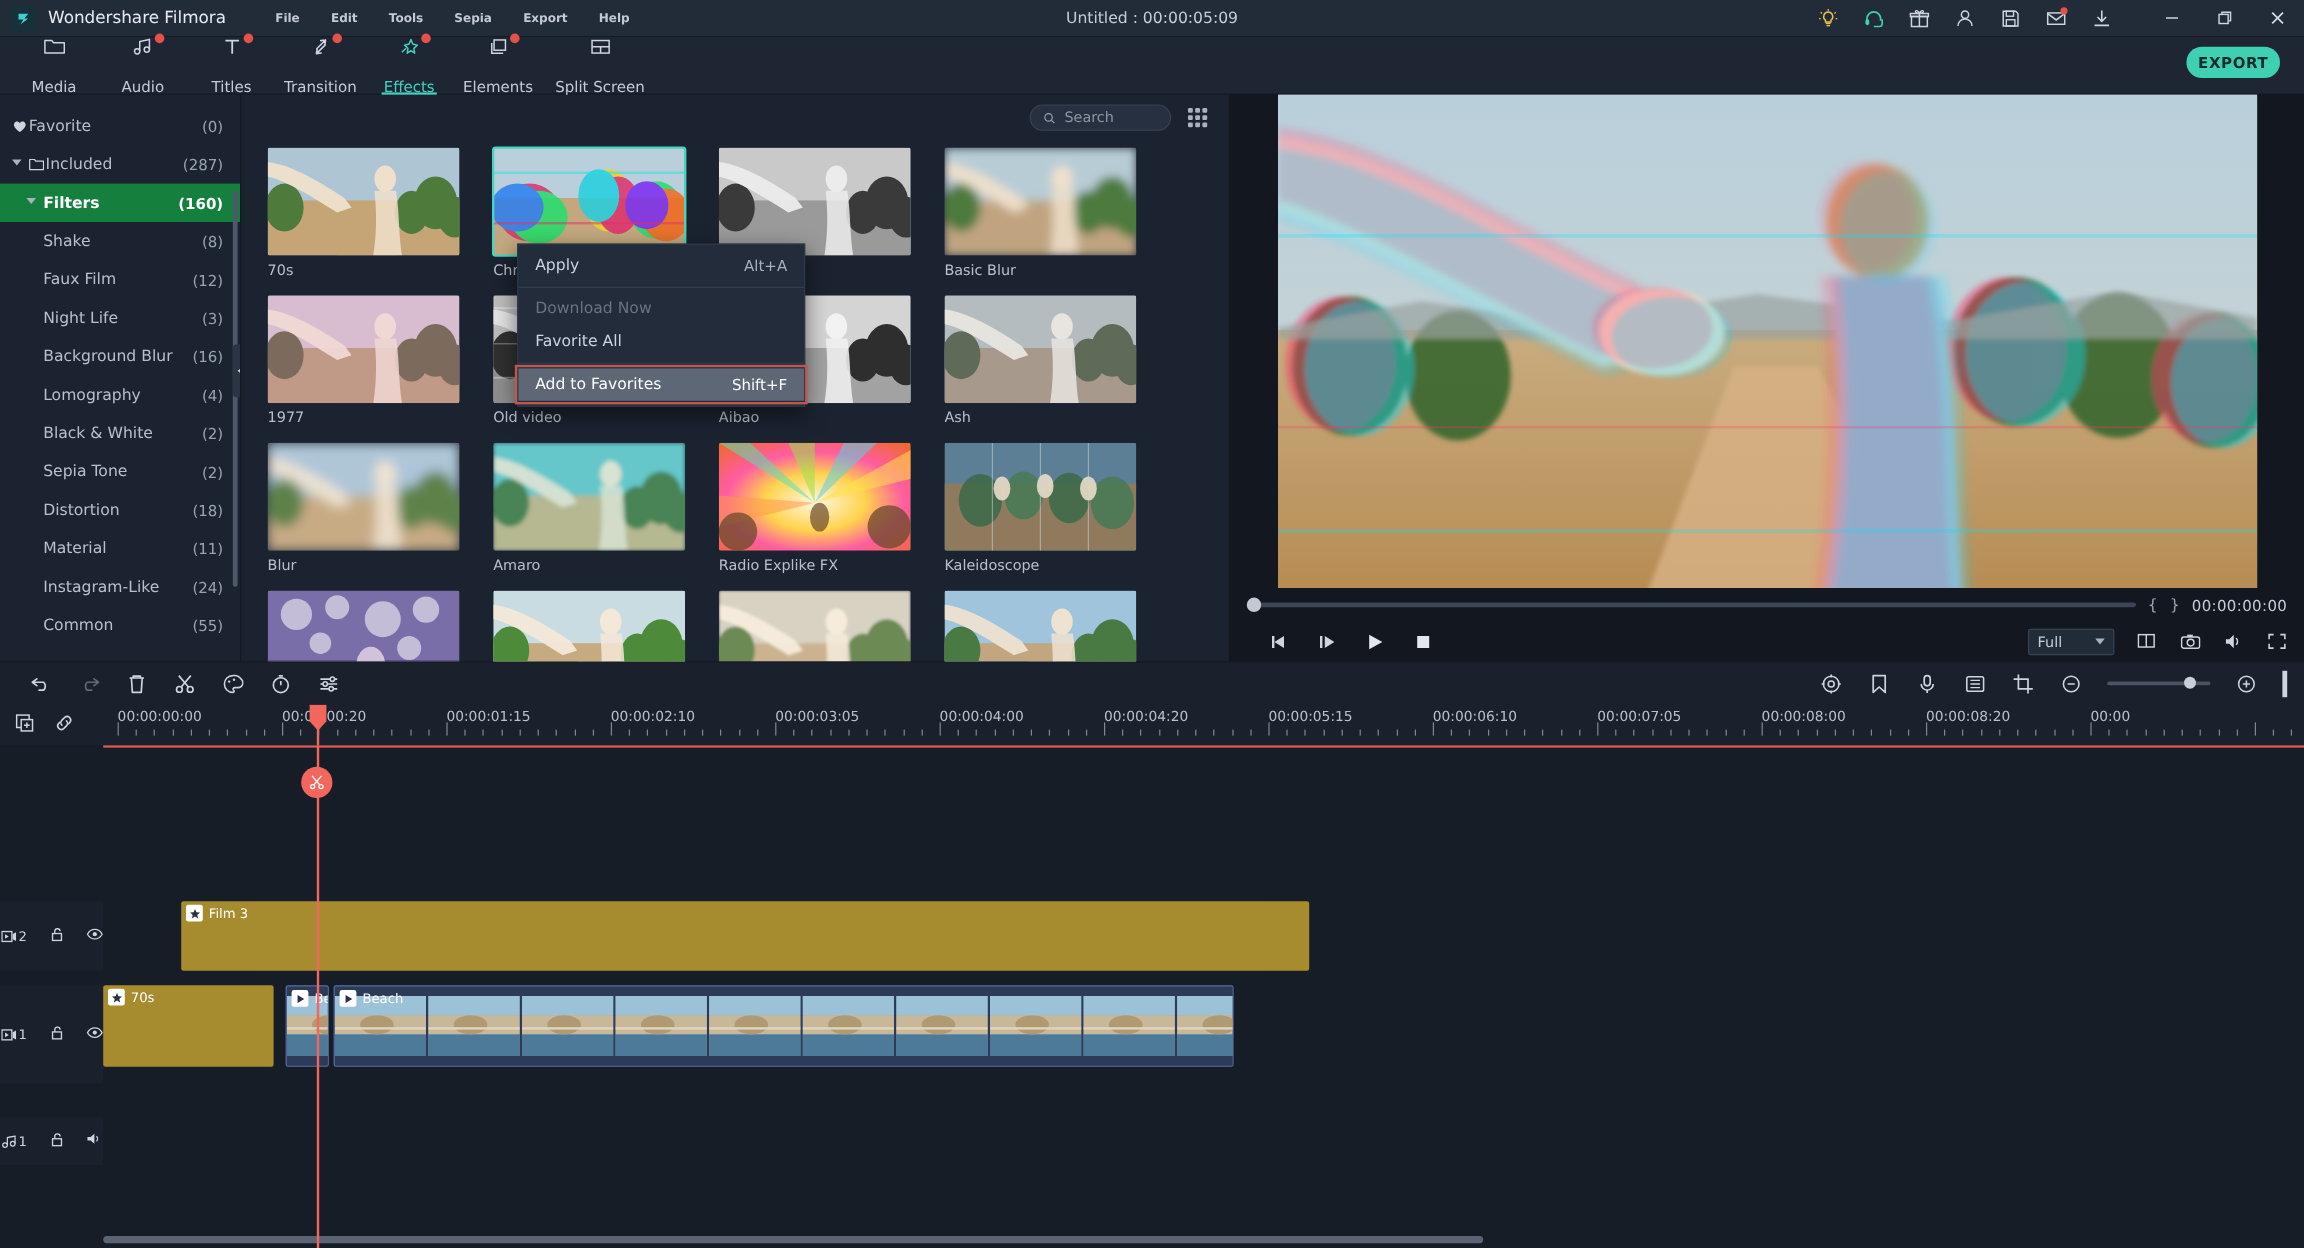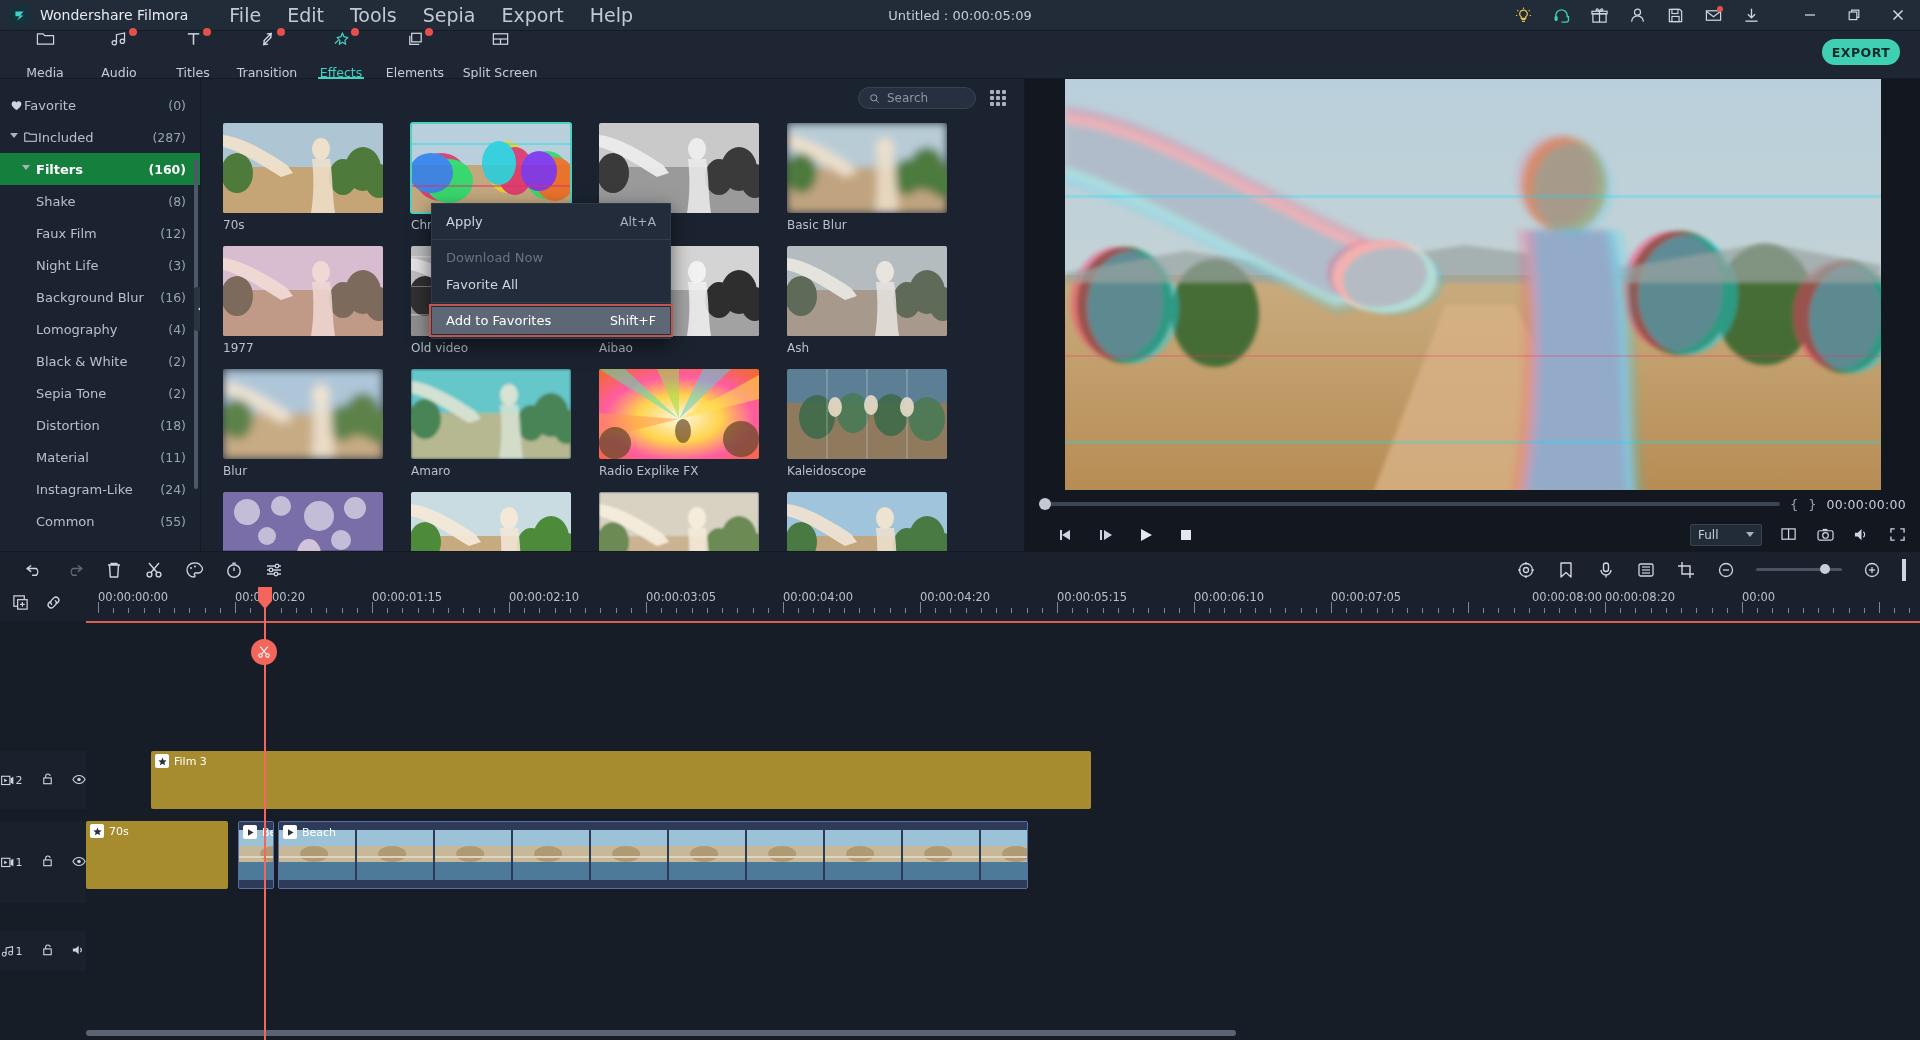--- a/index.html
+++ b/index.html
@@ -16,21 +16,21 @@
   
   .titlebar {
     height:31px; background:#222b38; display:flex; align-items:center;
     flex:none; position:relative; border-bottom:1px solid #151b24;
   }
   .logo-box { width:22px; height:22px; margin-left:8px; border-radius:4px;
     background:#16313a; display:flex; align-items:center; justify-content:center; flex:none; }
   .logo-glyph { width:13px; height:13px; }
   .app-title { margin-left:10px; font-size:14px; color:#e7ebf1; white-space:nowrap; }
   .menu { display:flex; margin-left:30px; gap:4px; }
-  .menu-item { padding:3px 11px; font-size:19px; color:#c2c9d4; cursor:default; border-radius:3px; }
+  .menu-item { padding:3px 11px; font-size:10px; color:#c2c9d4; cursor:default; border-radius:3px;font-weight:bold; }
   .doc-title {
     position:absolute; left:50%; transform:translateX(-50%);
     font-size:13px; color:#c7cdd7; white-space:nowrap;
   }
   .tb-right { margin-left:auto; display:flex; align-items:center; height:100%; }
   .tb-ico {
     width:38px; height:31px; display:flex; align-items:center; justify-content:center;
     position:relative; cursor:default;
   }
   .win-ico { width:44px; }
@@ -1078,21 +1078,21 @@
         <div class="tick-label" style="left: 12px;">00:00:00:00</div>
         <div class="tick-label" style="left: 149px;">00:00:00:20</div>
         <div class="tick-label" style="left: 286px;">00:00:01:15</div>
         <div class="tick-label" style="left: 423px;">00:00:02:10</div>
         <div class="tick-label" style="left: 560px;">00:00:03:05</div>
         <div class="tick-label" style="left: 697px;">00:00:04:00</div>
         <div class="tick-label" style="left: 834px;">00:00:04:20</div>
         <div class="tick-label" style="left: 971px;">00:00:05:15</div>
         <div class="tick-label" style="left: 1108px;">00:00:06:10</div>
         <div class="tick-label" style="left: 1245px;">00:00:07:05</div>
-        <div class="tick-label" style="left: 1446px;">00:00:08:00</div>
+        <div class="tick-label" style="left: 1382px;">00:00:08:00</div>
         <div class="tick-label" style="left: 1519px;">00:00:08:20</div>
         <div class="tick-label" style="left: 1656px;">00:00</div>
         <div class="tickmark major" style="left: 12px;"></div>
         <div class="tickmark minor" style="left: 27.2222px;"></div>
         <div class="tickmark minor" style="left: 42.4444px;"></div>
         <div class="tickmark minor" style="left: 57.6667px;"></div>
         <div class="tickmark minor" style="left: 72.8889px;"></div>
         <div class="tickmark minor" style="left: 88.1111px;"></div>
         <div class="tickmark minor" style="left: 103.333px;"></div>
         <div class="tickmark minor" style="left: 118.556px;"></div>

